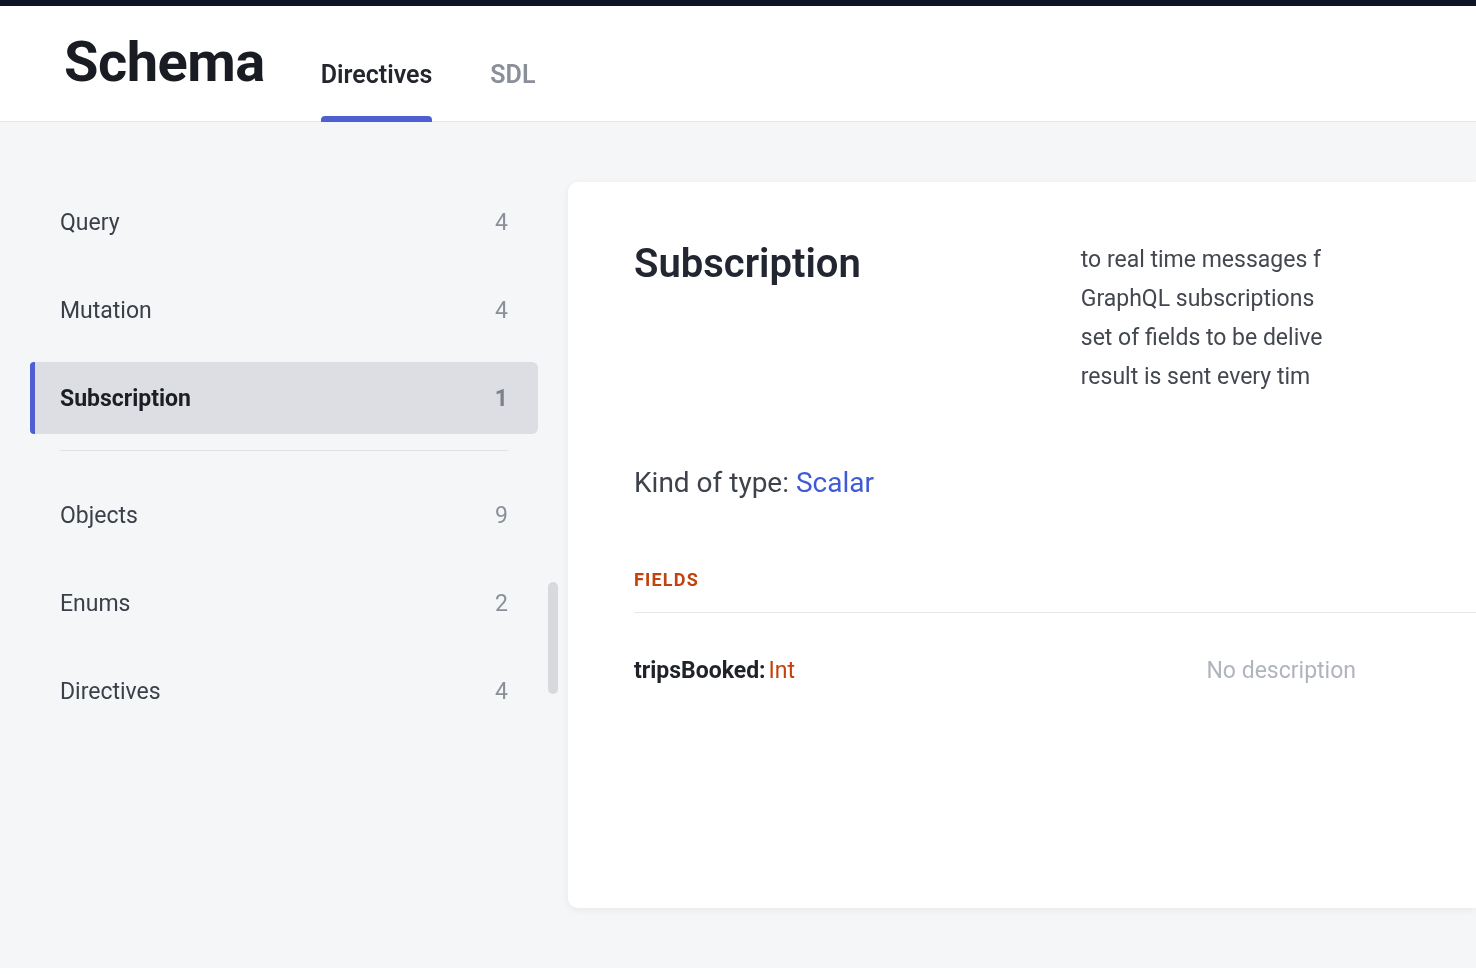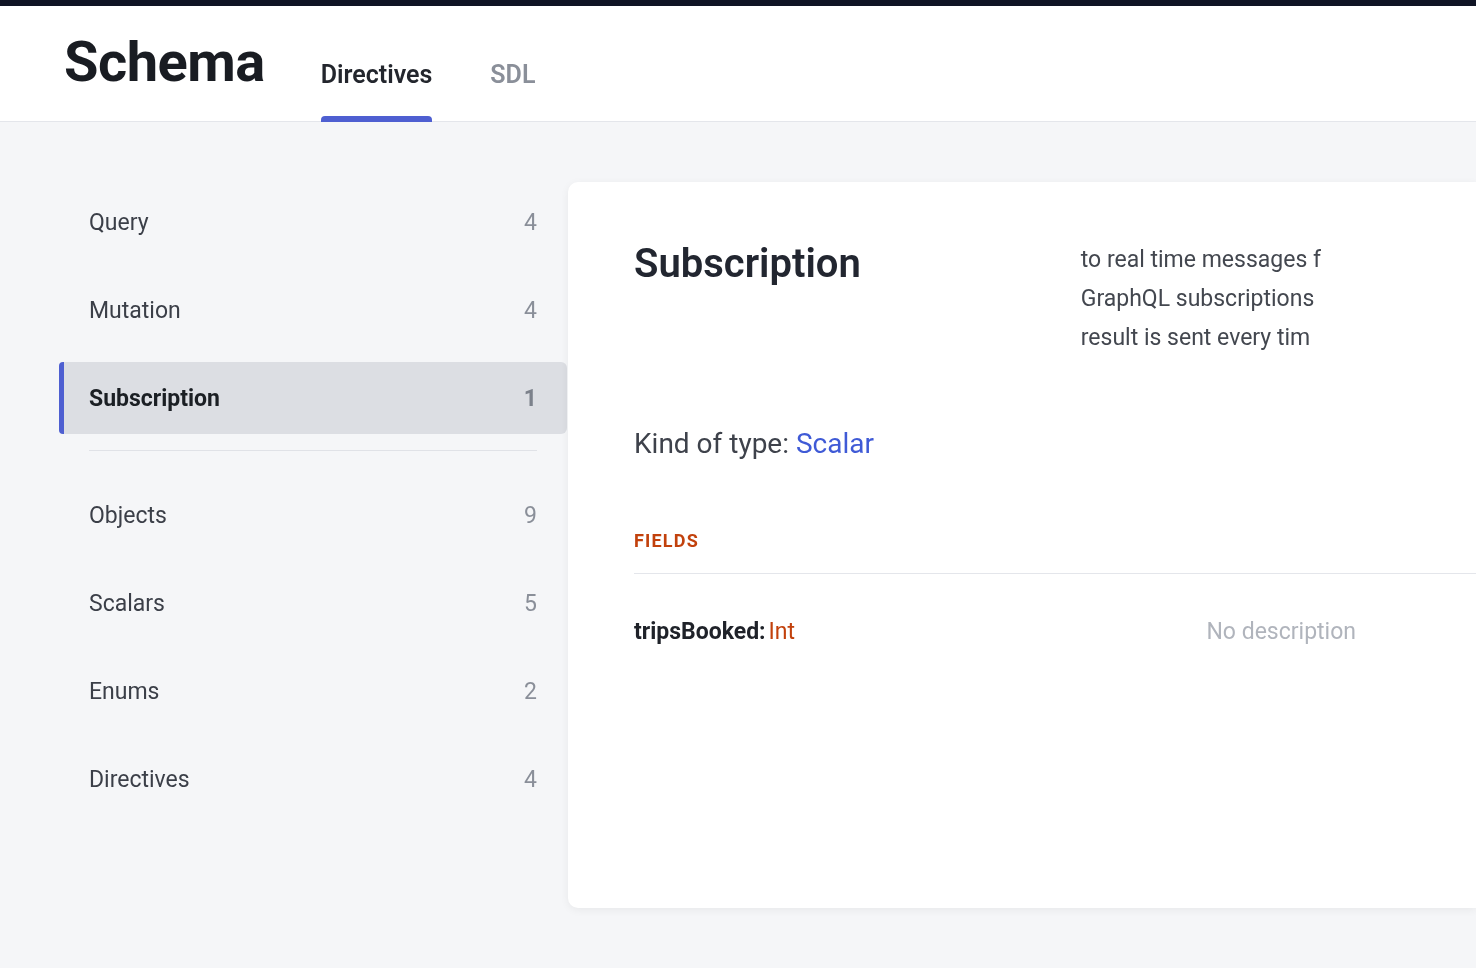--- a/index.html
+++ b/index.html
@@ -60,21 +60,20 @@
     .body {
       display: flex;
       background: #f5f6f8;
       height: calc(974px - 128px);
       position: relative;
     }
     .sidebar {
       width: 568px;
       padding: 64px 30px 0 30px;
       position: relative;
-      margin-left: 29px;
     }
     .sidebar-scrollbar {
       position: absolute;
       right: 10px;
       top: 460px;
       width: 10px;
       height: 112px;
       background: #d7d9dd;
       border-radius: 6px;
     }
@@ -220,41 +219,38 @@
       <span class="count">1</span>
     </div>
 
     <div class="sidebar-divider"></div>
 
     <div class="sidebar-item">
       <span>Objects</span>
       <span class="count">9</span>
     </div>
     <div class="sidebar-item">
-      <span>Scalars</span>
-      <span class="count">5</span>
-    </div>
-    <div class="sidebar-item">
       <span>Enums</span>
       <span class="count">2</span>
     </div>
     <div class="sidebar-item">
       <span>Directives</span>
       <span class="count">4</span>
     </div>
 
     <div class="sidebar-scrollbar"></div>
   </div>
 
   <div class="content-card">
     <div class="content-head">
       <div class="type-title">Subscription</div>
       <div class="type-desc">
         <div>to real time messages f</div>
         <div>GraphQL subscriptions</div>
+        <div>set of fields to be delive</div>
         <div>result is sent every tim</div>
       </div>
     </div>
 
     <div class="kind-row">
       <span>Kind of type: </span><span class="kind-link">Scalar</span>
     </div>
 
     <div class="fields-label">FIELDS</div>
     <div class="fields-divider"></div>

